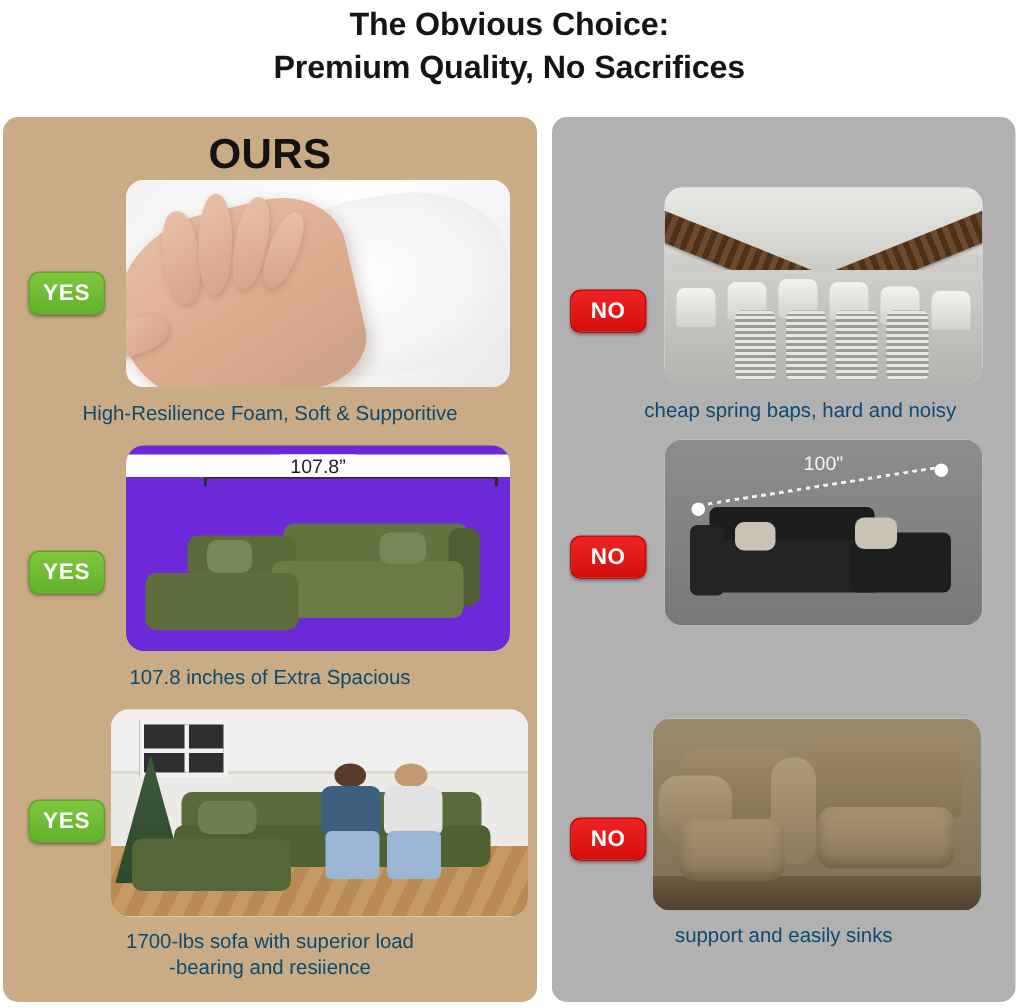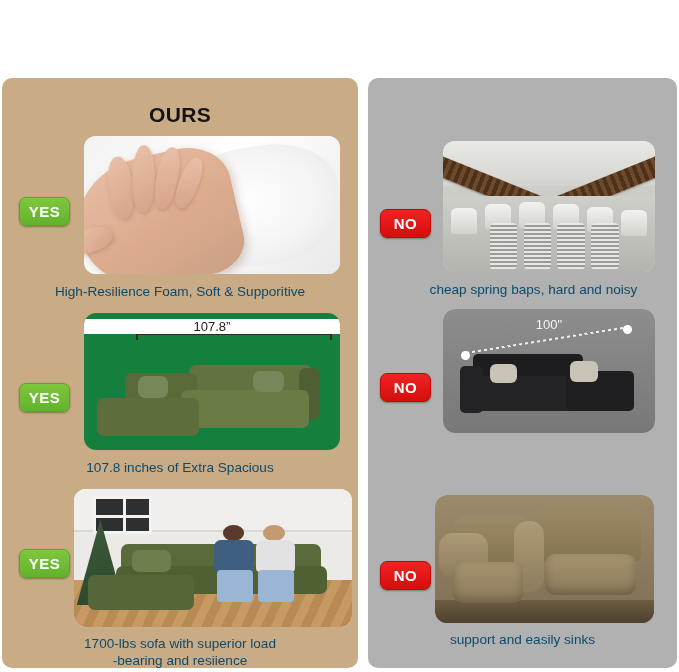--- a/index.html
+++ b/index.html
@@ -35,23 +35,23 @@
     height:590px;
     border-radius:10px;
     overflow:hidden;
   }
   .panel-ours{left:2px;width:356px;background:#c9ab86;}
   .panel-theirs{left:368px;width:309px;background:#b1b1b1;}
 
   .panel-head{
     text-align:center;
     font-weight:bold;
-    font-size:21px;
+    font-size:28px;
     color:#131313;
-    padding-top:25px;
+    padding-top:9px;
     height:28px;
     letter-spacing:0.3px;
   }
 
   
   .row{position:relative;}
 
   .badge{
     position:absolute;
     left:0;
@@ -114,21 +114,21 @@
     border-radius:46%;
     box-shadow:1px 2px 4px rgba(130,90,65,.3);
   }
   .f1{left:24%;top:-5%;width:15%;height:48%;transform:rotate(6deg);}
   .f2{left:40%;top:-9%;width:14%;height:52%;transform:rotate(14deg);}
   .f3{left:55%;top:-4%;width:13%;height:48%;transform:rotate(24deg);}
   .f4{left:68%;top:7%;width:12%;height:41%;transform:rotate(34deg);}
   .thumb{left:-8%;top:45%;width:28%;height:18%;transform:rotate(-6deg);border-radius:44%;}
 
   
-  .sofa-card{background:#15803d;text-decoration:underline;}
+  .sofa-card{background:#6d28d9;text-decoration:underline;}
   .dimline{
     position:absolute;top:20px;left:52px;width:196px;height:2px;
     background:#2c2c2c;
   }
   .dimline:before,.dimline:after{
     content:"";position:absolute;top:-5px;width:2px;height:12px;background:#2c2c2c;
   }
   .dimline:before{left:0;}
   .dimline:after{right:0;}
   .dimlabel{
@@ -211,20 +211,22 @@
     box-shadow:inset 0 -4px 8px rgba(60,45,25,.35);}
   .lt-back{position:absolute;background:linear-gradient(#9d8a68,#857450);border-radius:14px 14px 6px 6px;}
   .lt-arm{position:absolute;background:linear-gradient(#ad9a77,#8d7c5d);border-radius:14px;}
   .lt-floor{position:absolute;left:0;bottom:0;width:100%;height:18%;
     background:linear-gradient(#6d5c41,#4e4130);}
 </style>
 </head>
 <body>
 
 <div class="title">
+  <span class="ln">The Obvious Choice:</span>
+  <span class="ln">Premium Quality, No Sacrifices</span>
 </div>
 
 <div class="panels">
 
   <div class="panel panel-ours">
 
     <div class="panel-head">OURS</div>
 
     <div class="row" style="height:178px;">
       <div class="badge badge-yes" style="top:66px;">YES</div>

